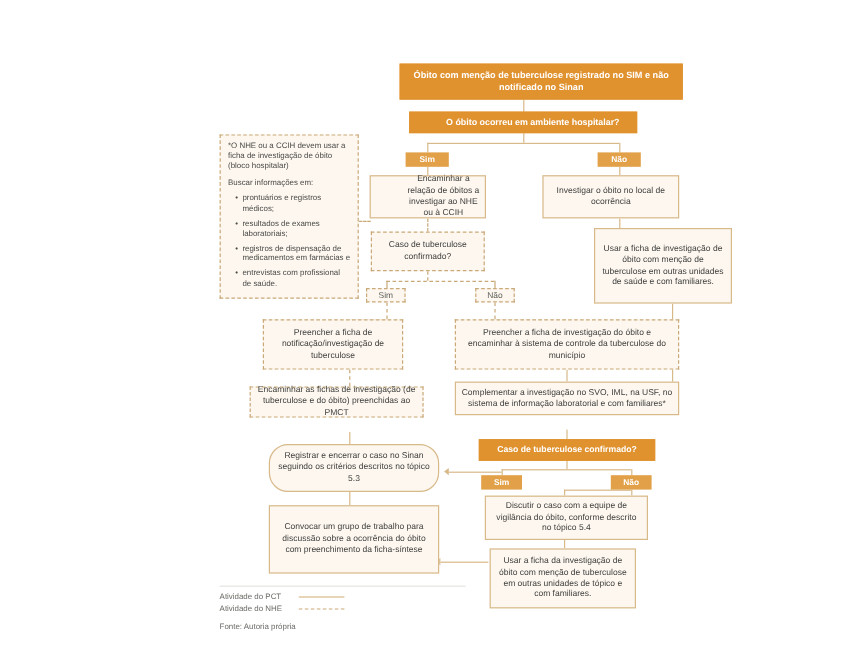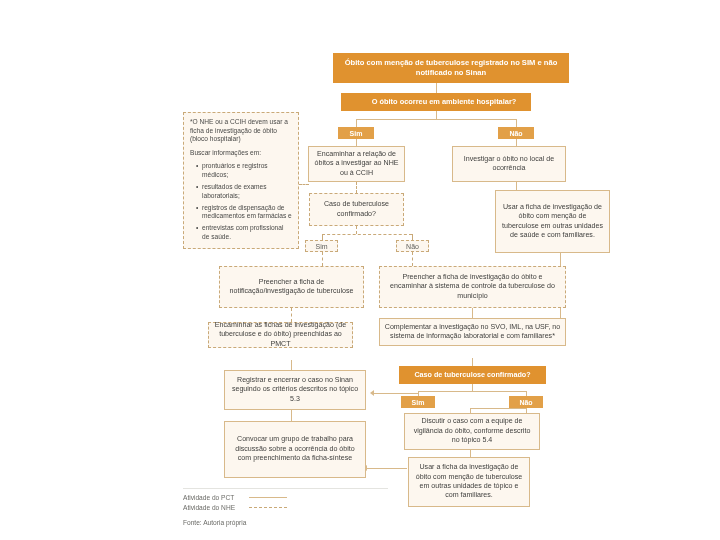--- a/index.html
+++ b/index.html
@@ -141,45 +141,45 @@
 
   <div class="dh" style="left:299px;top:184px;width:10px;"></div>
 
   <div class="node orange" style="left:318px;top:53px;width:236px;height:30px;font-size:7.6px;line-height:10.5px;margin-left:15px;">Óbito com menção de tuberculose registrado no SIM e não notificado no Sinan</div>
 
   <div class="node orange" style="left:341px;top:93px;width:190px;height:18px;font-size:7.4px;padding-left:20px;">O óbito ocorreu em ambiente hospitalar?</div>
 
   <div class="tag" style="left:338px;top:127px;width:36px;">Sim</div>
   <div class="tag" style="left:498px;top:127px;width:36px;">Não</div>
 
-  <div class="node solid" style="left:308px;top:146px;width:97px;height:36px;">Encaminhar a relação de óbitos a investigar ao NHE ou à CCIH</div>
+  <div class="node solid" style="left:308px;top:146px;width:97px;height:36px;padding-left:30px;">Encaminhar a relação de óbitos a investigar ao NHE ou à CCIH</div>
 
   <div class="node solid" style="left:452px;top:146px;width:114px;height:36px;">Investigar o óbito no local de ocorrência</div>
 
   <div class="node solid" style="left:495px;top:190px;width:115px;height:63px;">Usar a ficha de investigação de óbito com menção de tuberculose em outras unidades de saúde e com familiares.</div>
 
   <div class="node dashed" style="left:309px;top:193px;width:95px;height:33px;">Caso de tuberculose confirmado?</div>
 
   <div class="tag" style="left:305px;top:240px;width:33px;background:#fdf7ef;color:#5d5d59;font-weight:normal;border:1px dashed #c9a978;">Sim</div>
   <div class="tag" style="left:396px;top:240px;width:33px;background:#fdf7ef;color:#5d5d59;font-weight:normal;border:1px dashed #c9a978;">Não</div>
 
-  <div class="node dashed" style="left:219px;top:266px;width:145px;height:42px;">Preencher a ficha de notificação/investigação de tuberculose</div>
+  <div class="node dashed" style="left:219px;top:266px;width:117px;height:42px;">Preencher a ficha de notificação/investigação de tuberculose</div>
 
   <div class="node dashed" style="left:208px;top:322px;width:145px;height:26px;">Encaminhar as fichas de investigação (de tuberculose e do óbito) preenchidas ao PMCT</div>
 
   <div class="node dashed" style="left:379px;top:266px;width:187px;height:42px;">Preencher a ficha de investigação do óbito e encaminhar à sistema de controle da tuberculose do município</div>
 
   <div class="node solid" style="left:379px;top:318px;width:187px;height:28px;">Complementar a investigação no SVO, IML, na USF, no sistema de informação laboratorial e com familiares*</div>
 
   <div class="node orange" style="left:399px;top:366px;width:147px;height:18px;font-size:7.2px;">Caso de tuberculose confirmado?</div>
 
   <div class="tag" style="left:401px;top:396px;width:34px;">Sim</div>
   <div class="tag" style="left:509px;top:396px;width:34px;">Não</div>
 
-  <div class="node solid" style="left:224px;top:370px;width:142px;height:40px;">Registrar e encerrar o caso no Sinan seguindo os critérios descritos no tópico 5.3</div>
+  <div class="node solid" style="left:224px;top:370px;width:142px;height:40px;border-radius:16px;">Registrar e encerrar o caso no Sinan seguindo os critérios descritos no tópico 5.3</div>
 
   <div class="node solid" style="left:224px;top:421px;width:142px;height:57px;">Convocar um grupo de trabalho para discussão sobre a ocorrência do óbito com preenchimento da ficha-síntese</div>
 
   <div class="node solid" style="left:404px;top:413px;width:136px;height:37px;">Discutir o caso com a equipe de vigilância do óbito, conforme descrito no tópico 5.4</div>
 
   <div class="node solid" style="left:408px;top:457px;width:122px;height:50px;">Usar a ficha da investigação de óbito com menção de tuberculose em outras unidades de tópico e com familiares.</div>
 
   <div class="panel" style="left:183px;top:112px;width:116px;height:137px;">
     <p>*O NHE ou a CCIH devem usar a ficha de investigação de óbito (bloco hospitalar)</p>
     <p>Buscar informações em:</p>

